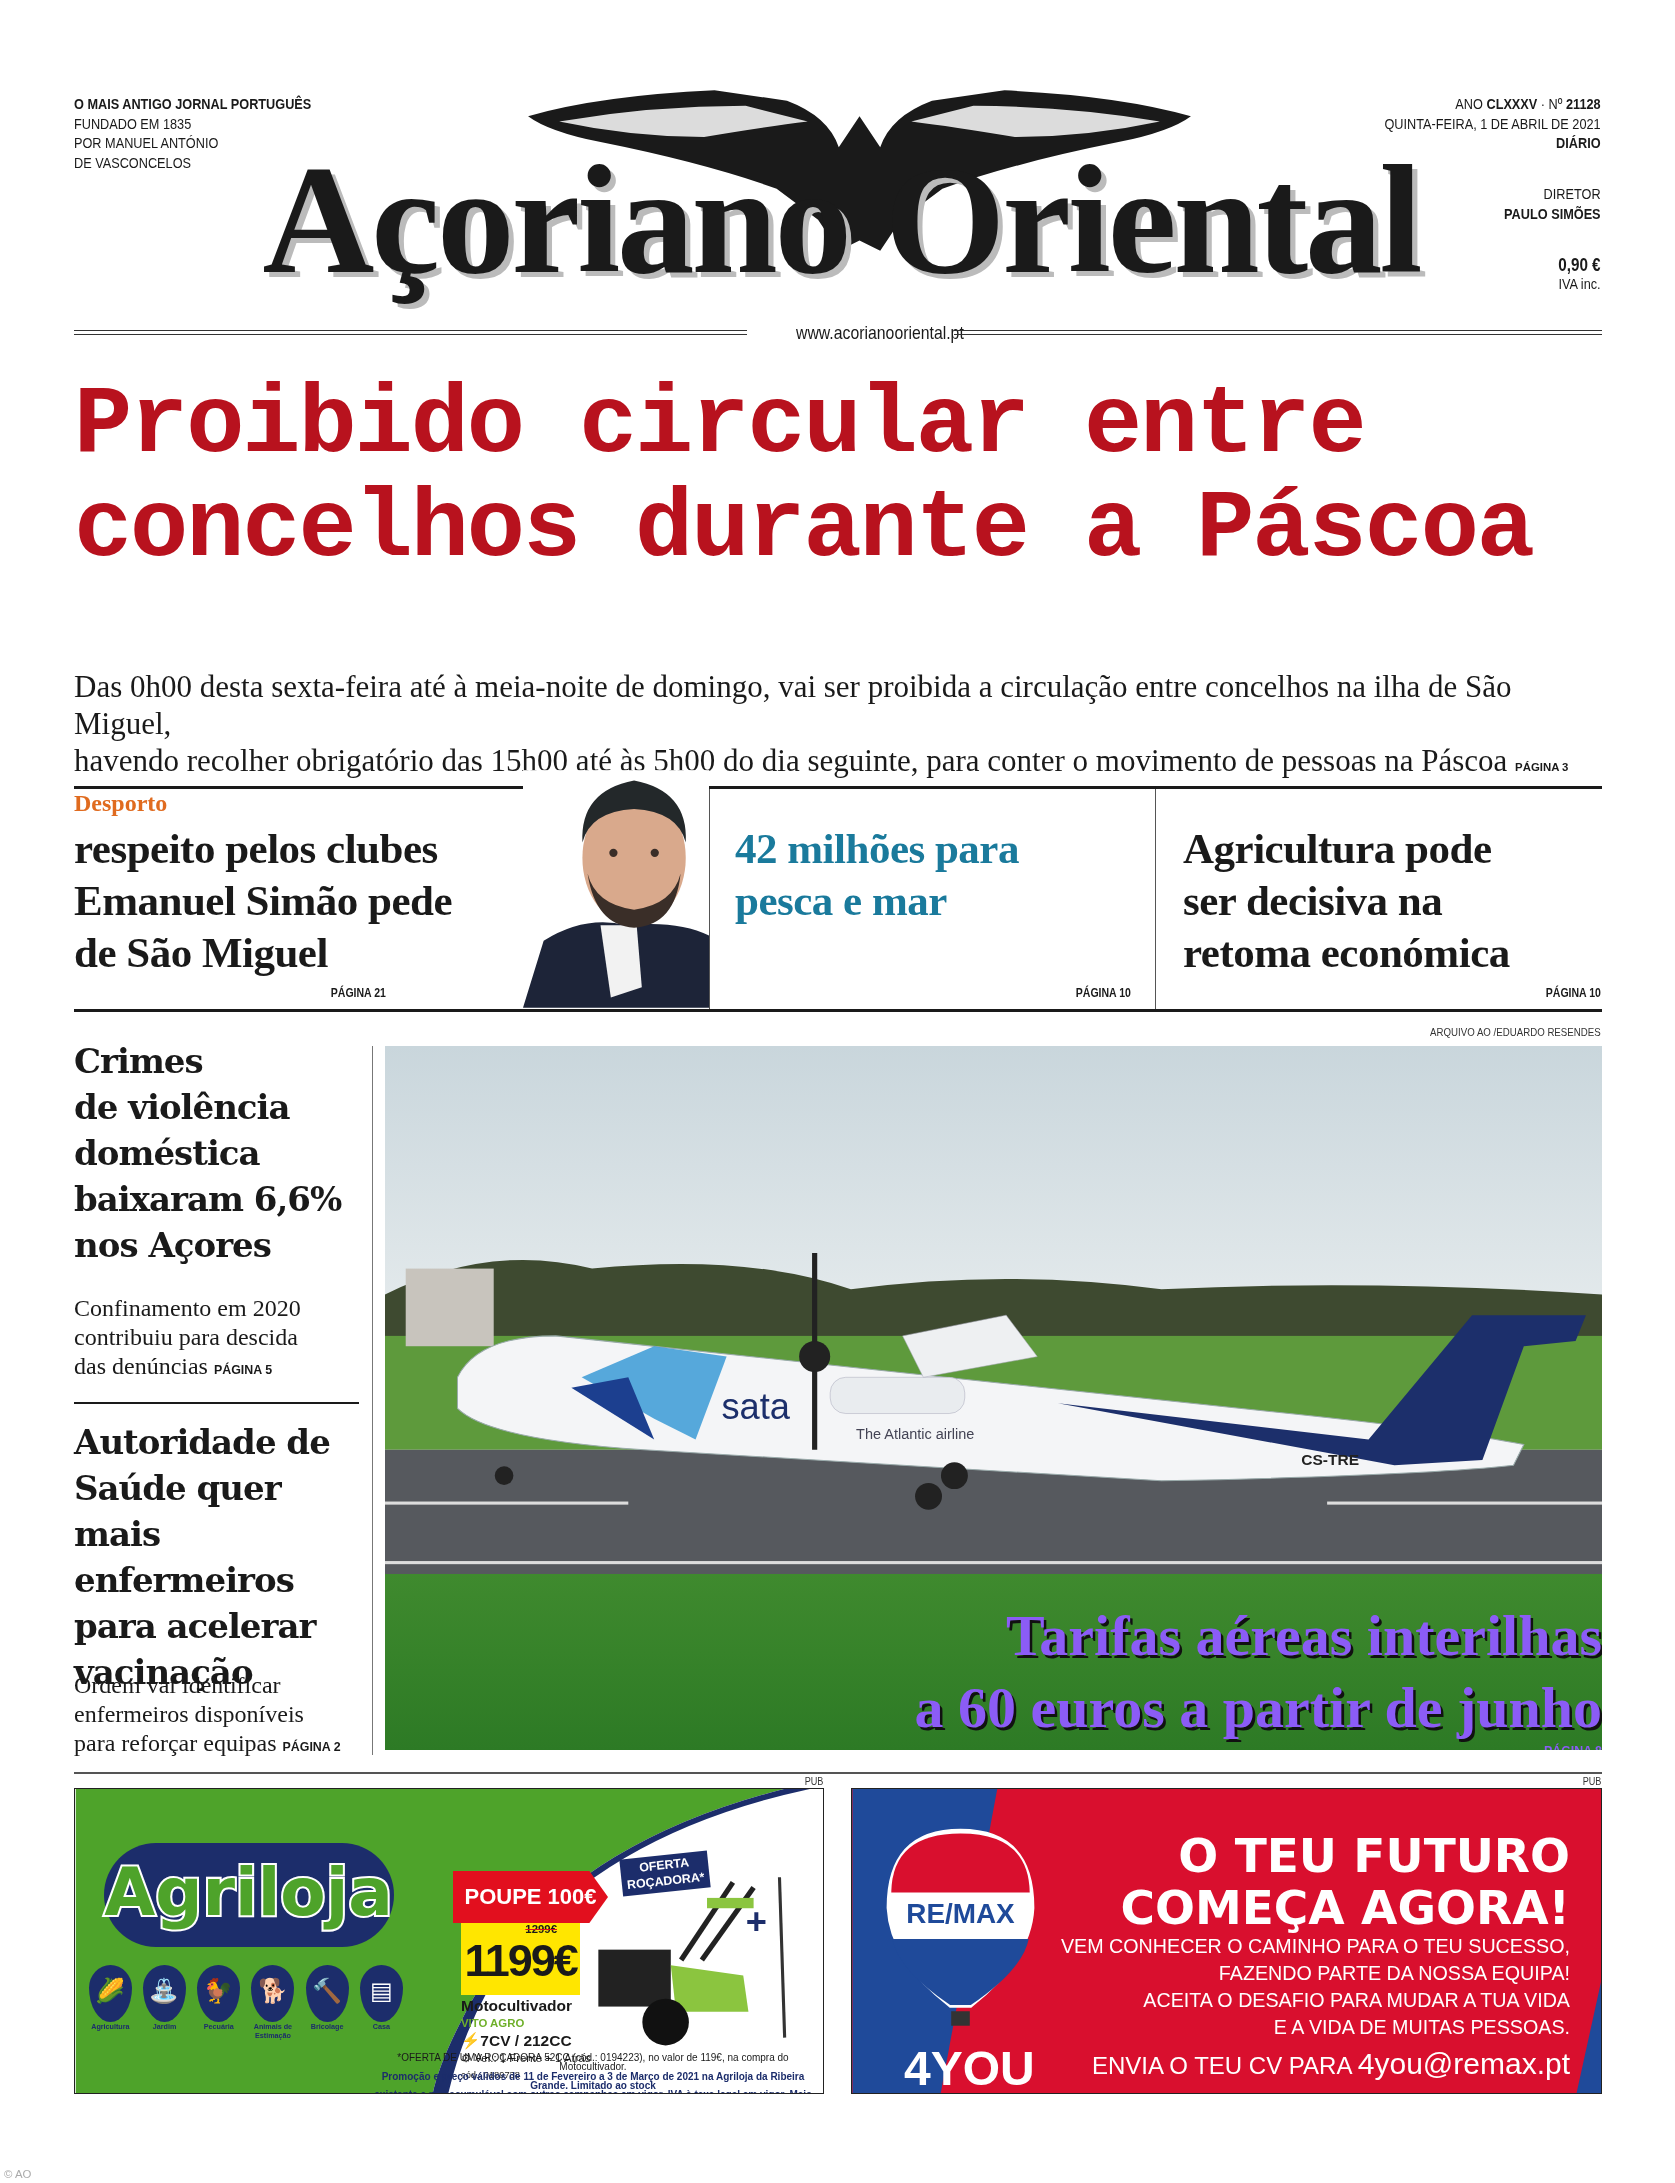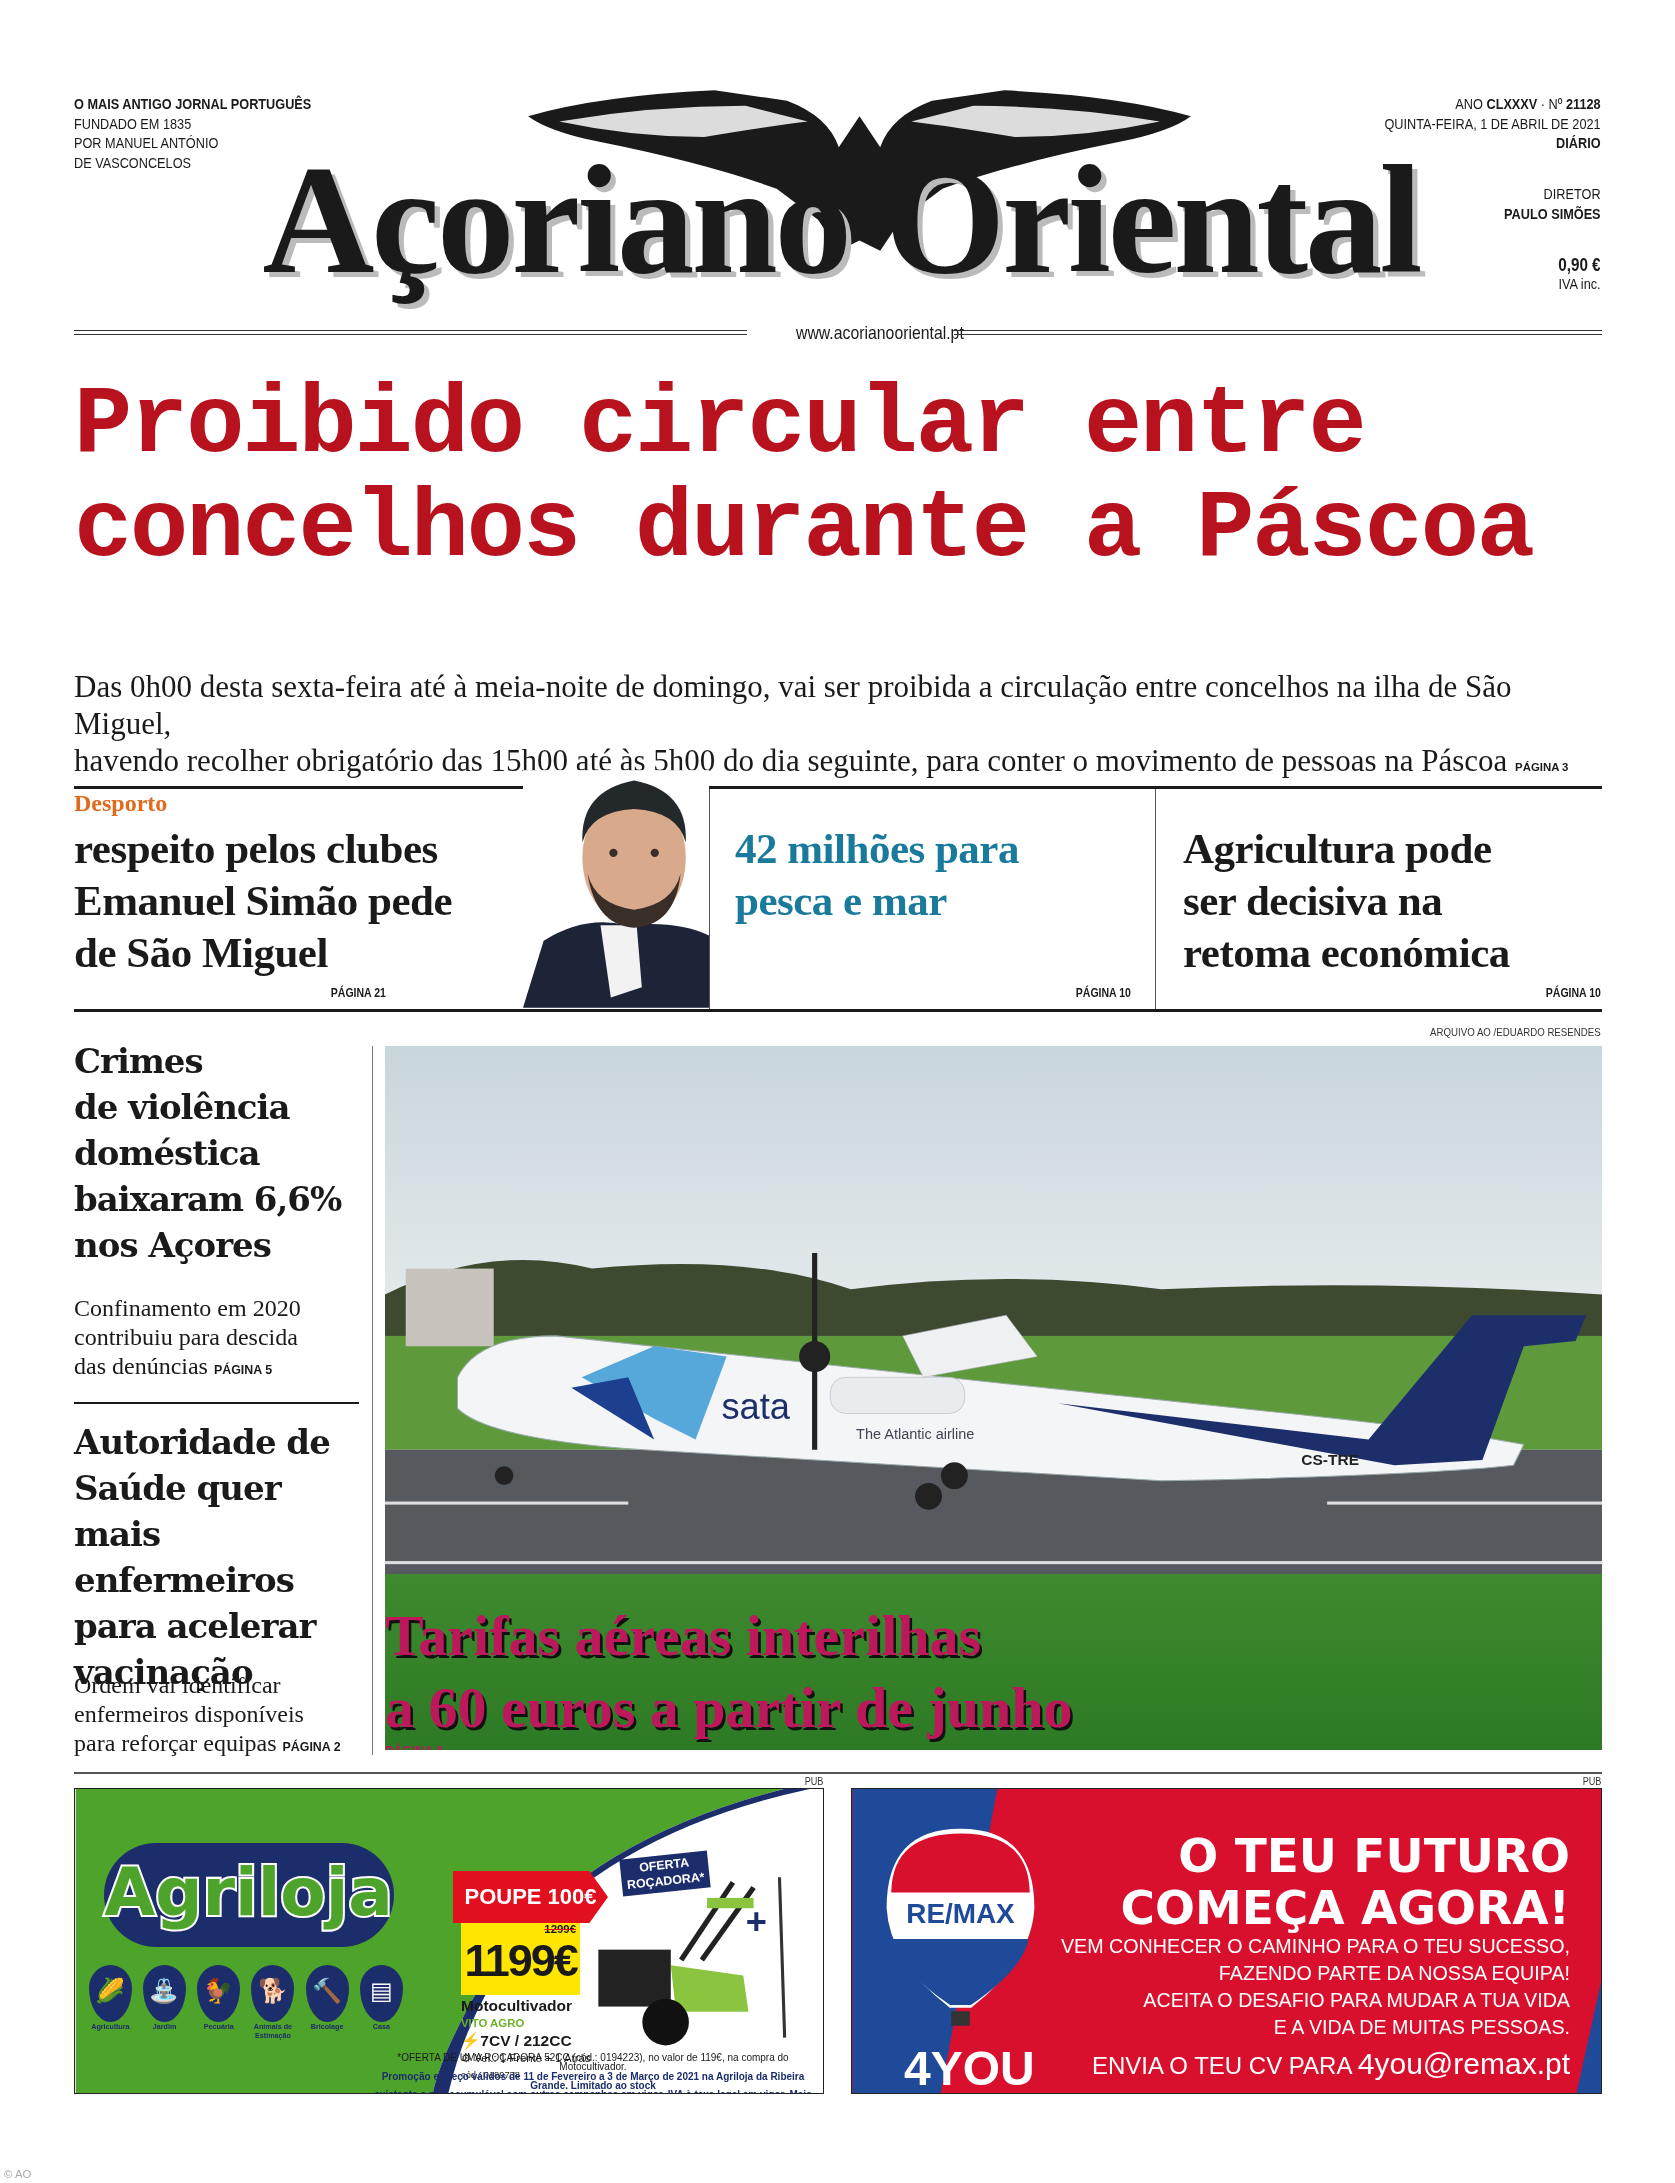--- a/index.html
+++ b/index.html
@@ -31,21 +31,21 @@
 .pagina{font-weight:bold;font-size:12.4px;transform:scaleX(.85);transform-origin:right top}
 .portrait{left:523px;top:770px;width:186px;height:238px;overflow:hidden}
 
 
 .lc-head{font-family:"DejaVu Serif",serif;font-weight:bold;font-size:34px;line-height:46px;letter-spacing:-1px}
 .lc-sub{font-family:"Liberation Serif",serif;font-size:24px;line-height:29px}
 
 
 .photo{left:385px;top:1046px;width:1217px;height:704px;overflow:hidden}
 .credit{right:74px;top:1026px;font-size:11.4px;transform:scaleX(.85);transform-origin:right top;color:#333}
-.photo-caption{left:0;width:100%;text-align:left;color:#be185d;font-family:"Liberation Serif",serif;font-weight:bold;font-size:58px;line-height:72px;text-shadow:2.6px 2.6px 0 #111}
+.photo-caption{left:0;width:100%;text-align:right;color:#8b5cf6;font-family:"Liberation Serif",serif;font-weight:bold;font-size:58px;line-height:72px;text-shadow:2.6px 2.6px 0 #111}
 
 
 .pub{font-size:11.4px;color:#333;transform:scaleX(.8);transform-origin:right top}
 .ad1{left:74px;top:1788px;width:750px;height:306px;border:1.6px solid #222;overflow:hidden;background:#fff}
 .ad2{left:851px;top:1788px;width:751px;height:306px;border:1.6px solid #222;overflow:hidden;background:#d90f2e}
 .footer-c{left:4.1px;top:2168px;font-size:11.4px;color:#aaa}
 </style>
 </head>
 <body>
 
@@ -255,21 +255,21 @@
       </div>
     <div style="width:50px;text-align:center">
         <div style="width:43px;height:57px;margin:0 auto;background:#1c2d6b;border-radius:50% 50% 50% 50%/40% 40% 60% 60%;color:#fff;font-size:24px;line-height:52px">▤</div>
         <div style="font-size:7.2px;color:#1c2d6b;font-weight:bold">Casa</div>
       </div>
   </div>
 
   <div class="abs" style="left:378px;top:82px;width:155px;height:52px;background:#e20f1e;clip-path:polygon(0 0,88% 0,100% 50%,88% 100%,0 100%);color:#fff;font-weight:bold;font-size:22px;line-height:52px;text-align:center">POUPE 100€</div>
   <div class="abs" style="left:546px;top:66px;width:88px;padding:3.1px;background:#1c2d6b;color:#fff;font-weight:bold;font-size:12.4px;line-height:15.5px;text-align:center;transform:rotate(-6deg)">OFERTA ROÇADORA*</div>
   <div class="abs" style="left:386px;top:134px;width:119px;height:72px;background:#ffe600">
-    <div style="text-align:right;padding-right:4px;font-size:11.4px;font-weight:bold;text-decoration:line-through;text-decoration-color:#e20f1e">1299€</div>
+    <div style="text-align:right;padding-right:23px;font-size:11.4px;font-weight:bold;text-decoration:line-through;text-decoration-color:#e20f1e">1299€</div>
     <div style="text-align:center;font-size:45px;font-weight:bold;line-height:52px;letter-spacing:-2.1px">1199€</div>
   </div>
   <div class="abs" style="left:386px;top:208px;font-size:15.5px;line-height:17.6px">
     <div style="font-weight:bold">Motocultivador</div>
     <div style="color:#6fb02a;font-weight:bold;font-size:11.4px">VITO AGRO</div>
     <div style="font-weight:bold"><span>⚡</span><span>7CV / 212CC</span></div>
     <div style="font-size:11.4px"><span>⚙</span> <span>Vel.: 1 Frente + 1 Atrás</span></div>
     <div style="font-size:9.3px">cód.: 0189738</div>
   </div>
   <svg class="abs" style="left:513px;top:83px" width="207" height="176" viewBox="0 0 400 340">

